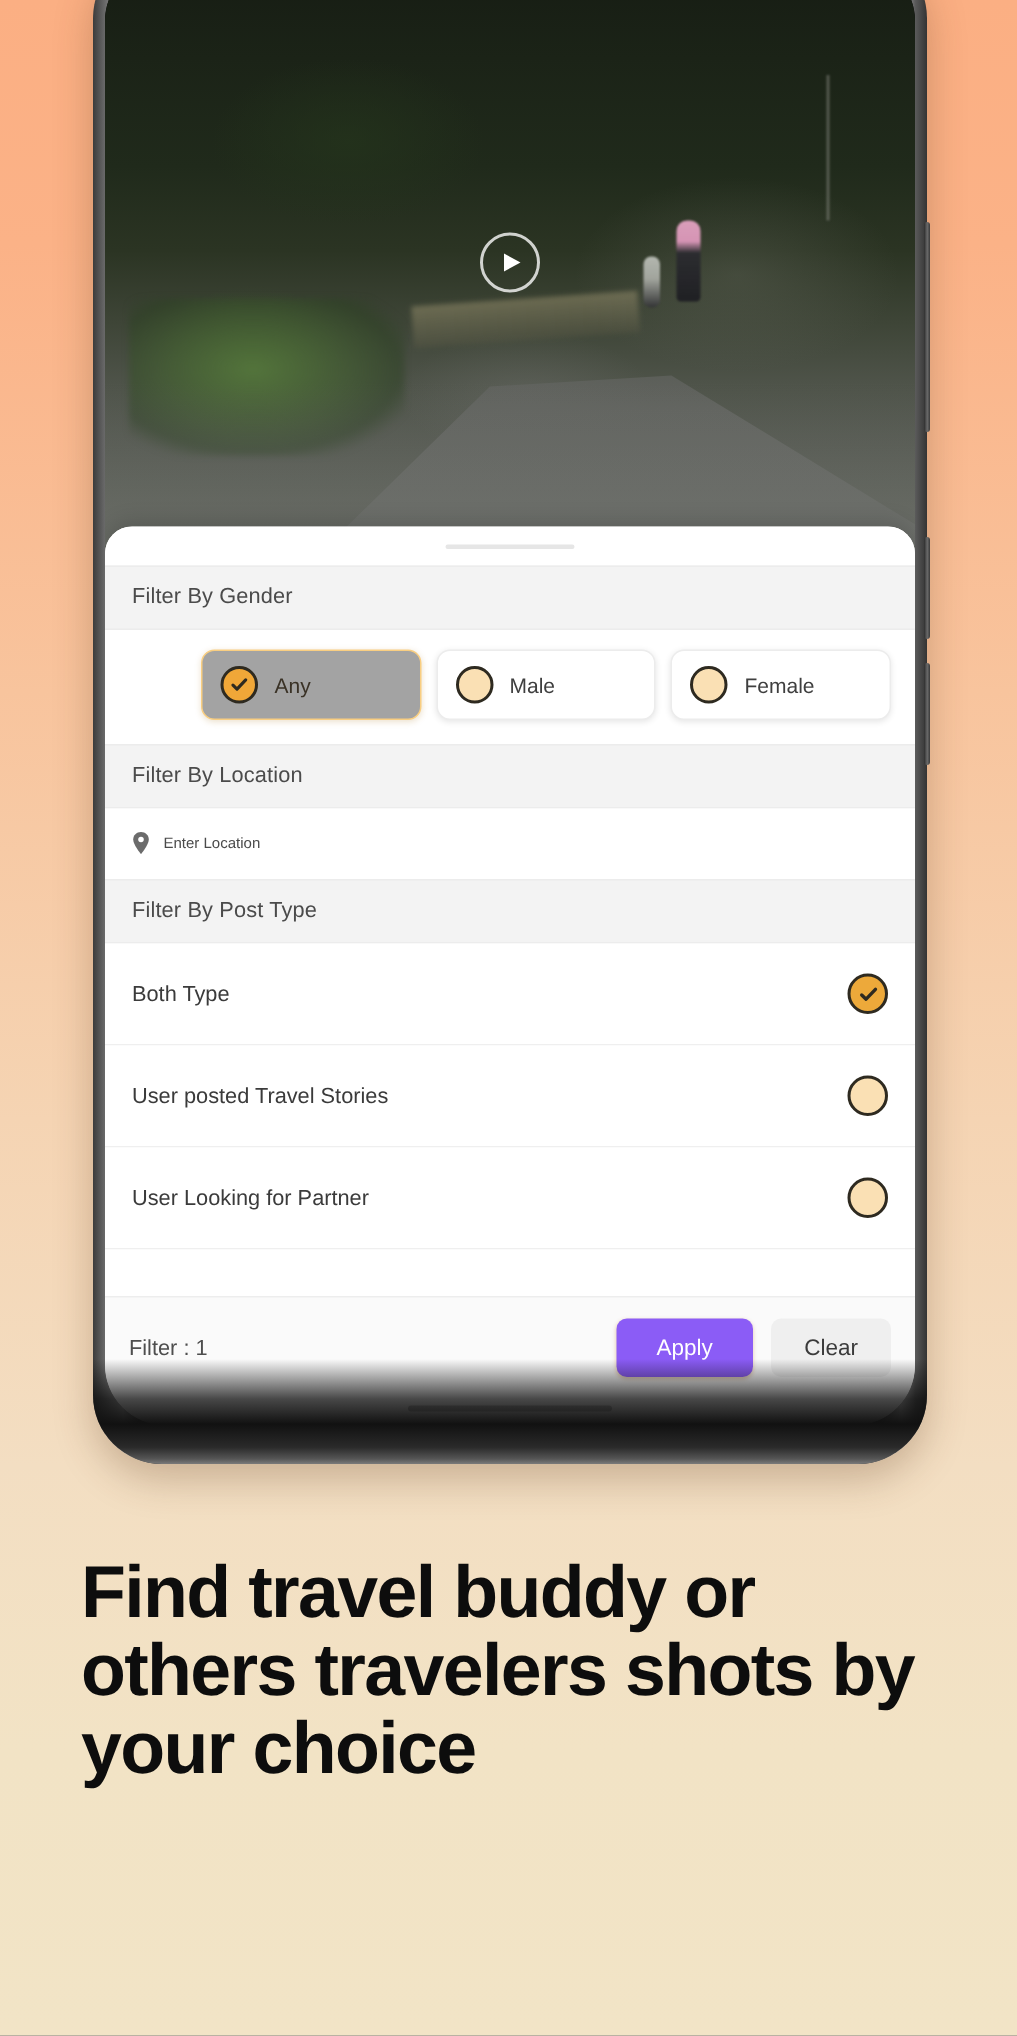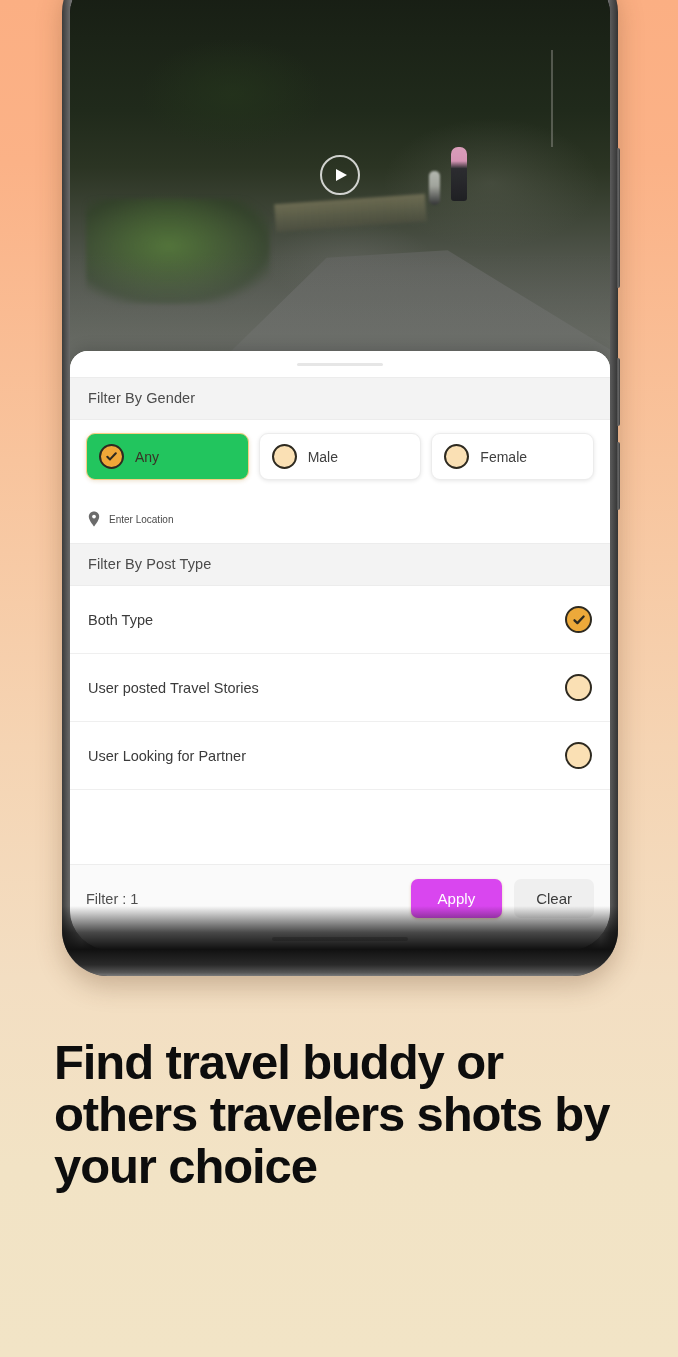--- a/index.html
+++ b/index.html
@@ -105,21 +105,21 @@
     border-top:1px solid #ececec; border-bottom:1px solid #ececec;
   }
 
   .chips{ display:flex; gap:10px; padding:13px 16px 16px; background:#fff; }
   .chip{
     flex:1; display:flex; align-items:center; gap:11px;
     padding:10px 12px; border-radius:9px;
     background:#fff; border:1px solid #ececec;
     box-shadow:0 1px 4px rgba(0,0,0,.10);
   }
-  .chip.sel{ background:#22c55e; border-color:#F9CE81; box-shadow:0 1px 4px rgba(170,120,30,.22); }
+  .chip.sel{ background:#a3a3a3; border-color:#F9CE81; box-shadow:0 1px 4px rgba(170,120,30,.22);margin-left:48px; }
   .ring{
     width:25px; height:25px; border-radius:50%;
     border:2.4px solid #2e2a20; background:#FAE0B4;
     flex:0 0 auto; display:flex; align-items:center; justify-content:center;
   }
   .ring.on{ background:#F0A738; }
   .ring svg{ display:block; }
   .chip-label{ font-size:14px; color:#3f3f3f; }
   .chip.sel .chip-label{ color:#3a3226; }
 
@@ -147,21 +147,21 @@
   .spacer{ flex:1 1 auto; background:#fff; }
 
   .footer{
     background:#FAFAFA; border-top:1px solid #ededed;
     padding:14px 16px 10px;
     display:flex; align-items:center; justify-content:space-between;
   }
   .filter-count{ font-size:14.5px; color:#4e4e4e; }
   .btns{ display:flex; align-items:center; gap:12px; }
   .btn-apply{
-    background:#d946ef; color:#fff; font-size:15px;
+    background:#8b5cf6; color:#fff; font-size:15px;
     padding:11px 27px; border-radius:7px; border:none;
     box-shadow:0 1px 3px rgba(180,90,10,.3);
   }
   .btn-clear{
     background:#EFEFEF; color:#3b3b3b; font-size:15px;
     padding:11px 22px; border-radius:7px; border:none;
   }
   .home-ind-row{ background:#FAFAFA; height:22px; display:flex; align-items:center; justify-content:center; }
   .home-ind{ width:136px; height:4px; border-radius:3px; background:#b9b9b9; }
 
@@ -220,20 +220,21 @@
           <span class="ring"></span>
           <span class="chip-label">Male</span>
         </div>
 
         <div class="chip">
           <span class="ring"></span>
           <span class="chip-label">Female</span>
         </div>
       </div>
 
+      <div class="sec-head">Filter By Location</div>
 
       <div class="loc-row">
         <svg class="pin" width="12" height="16" viewBox="0 0 12 16" aria-hidden="true">
           <path d="M6 0.6 C3 0.6 0.8 2.8 0.8 5.7 C0.8 9.4 6 15.4 6 15.4 C6 15.4 11.2 9.4 11.2 5.7 C11.2 2.8 9 0.6 6 0.6 Z" fill="#6b6b6b"></path>
           <circle cx="6" cy="5.6" r="1.85" fill="#ffffff"></circle>
         </svg>
         <span class="loc-ph">Enter Location</span>
       </div>
 
       <div class="sec-head">Filter By Post Type</div>

